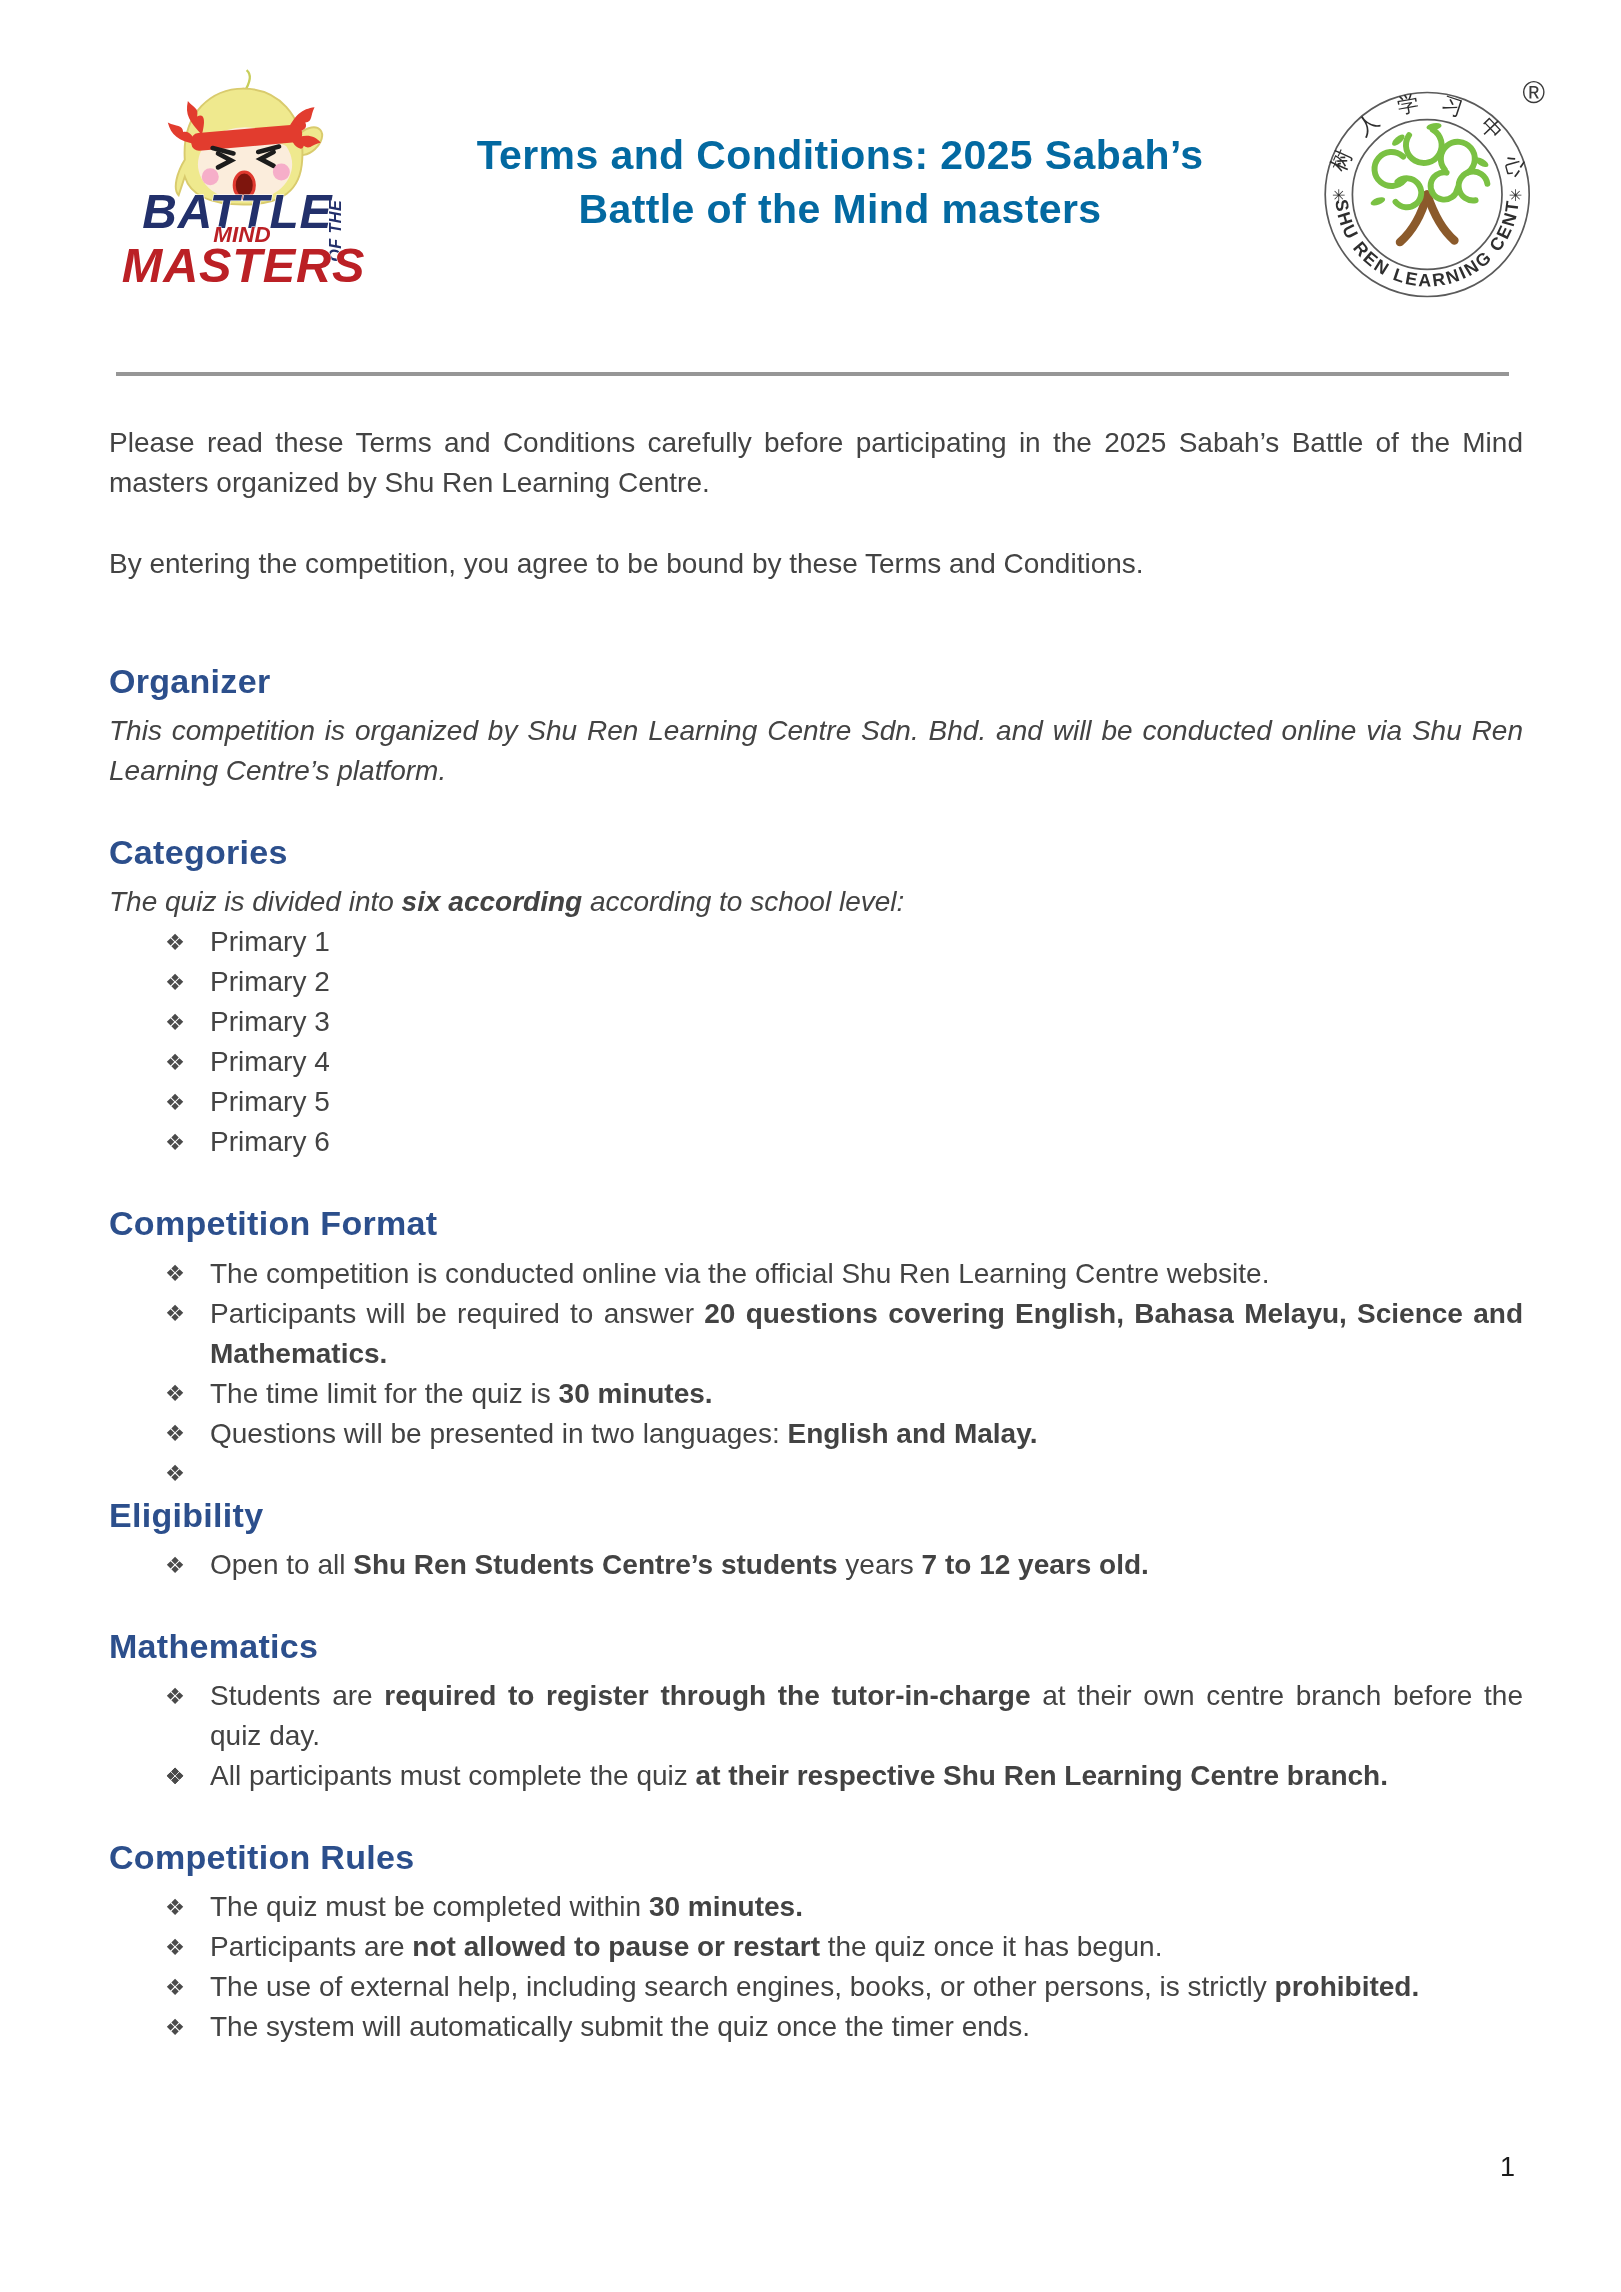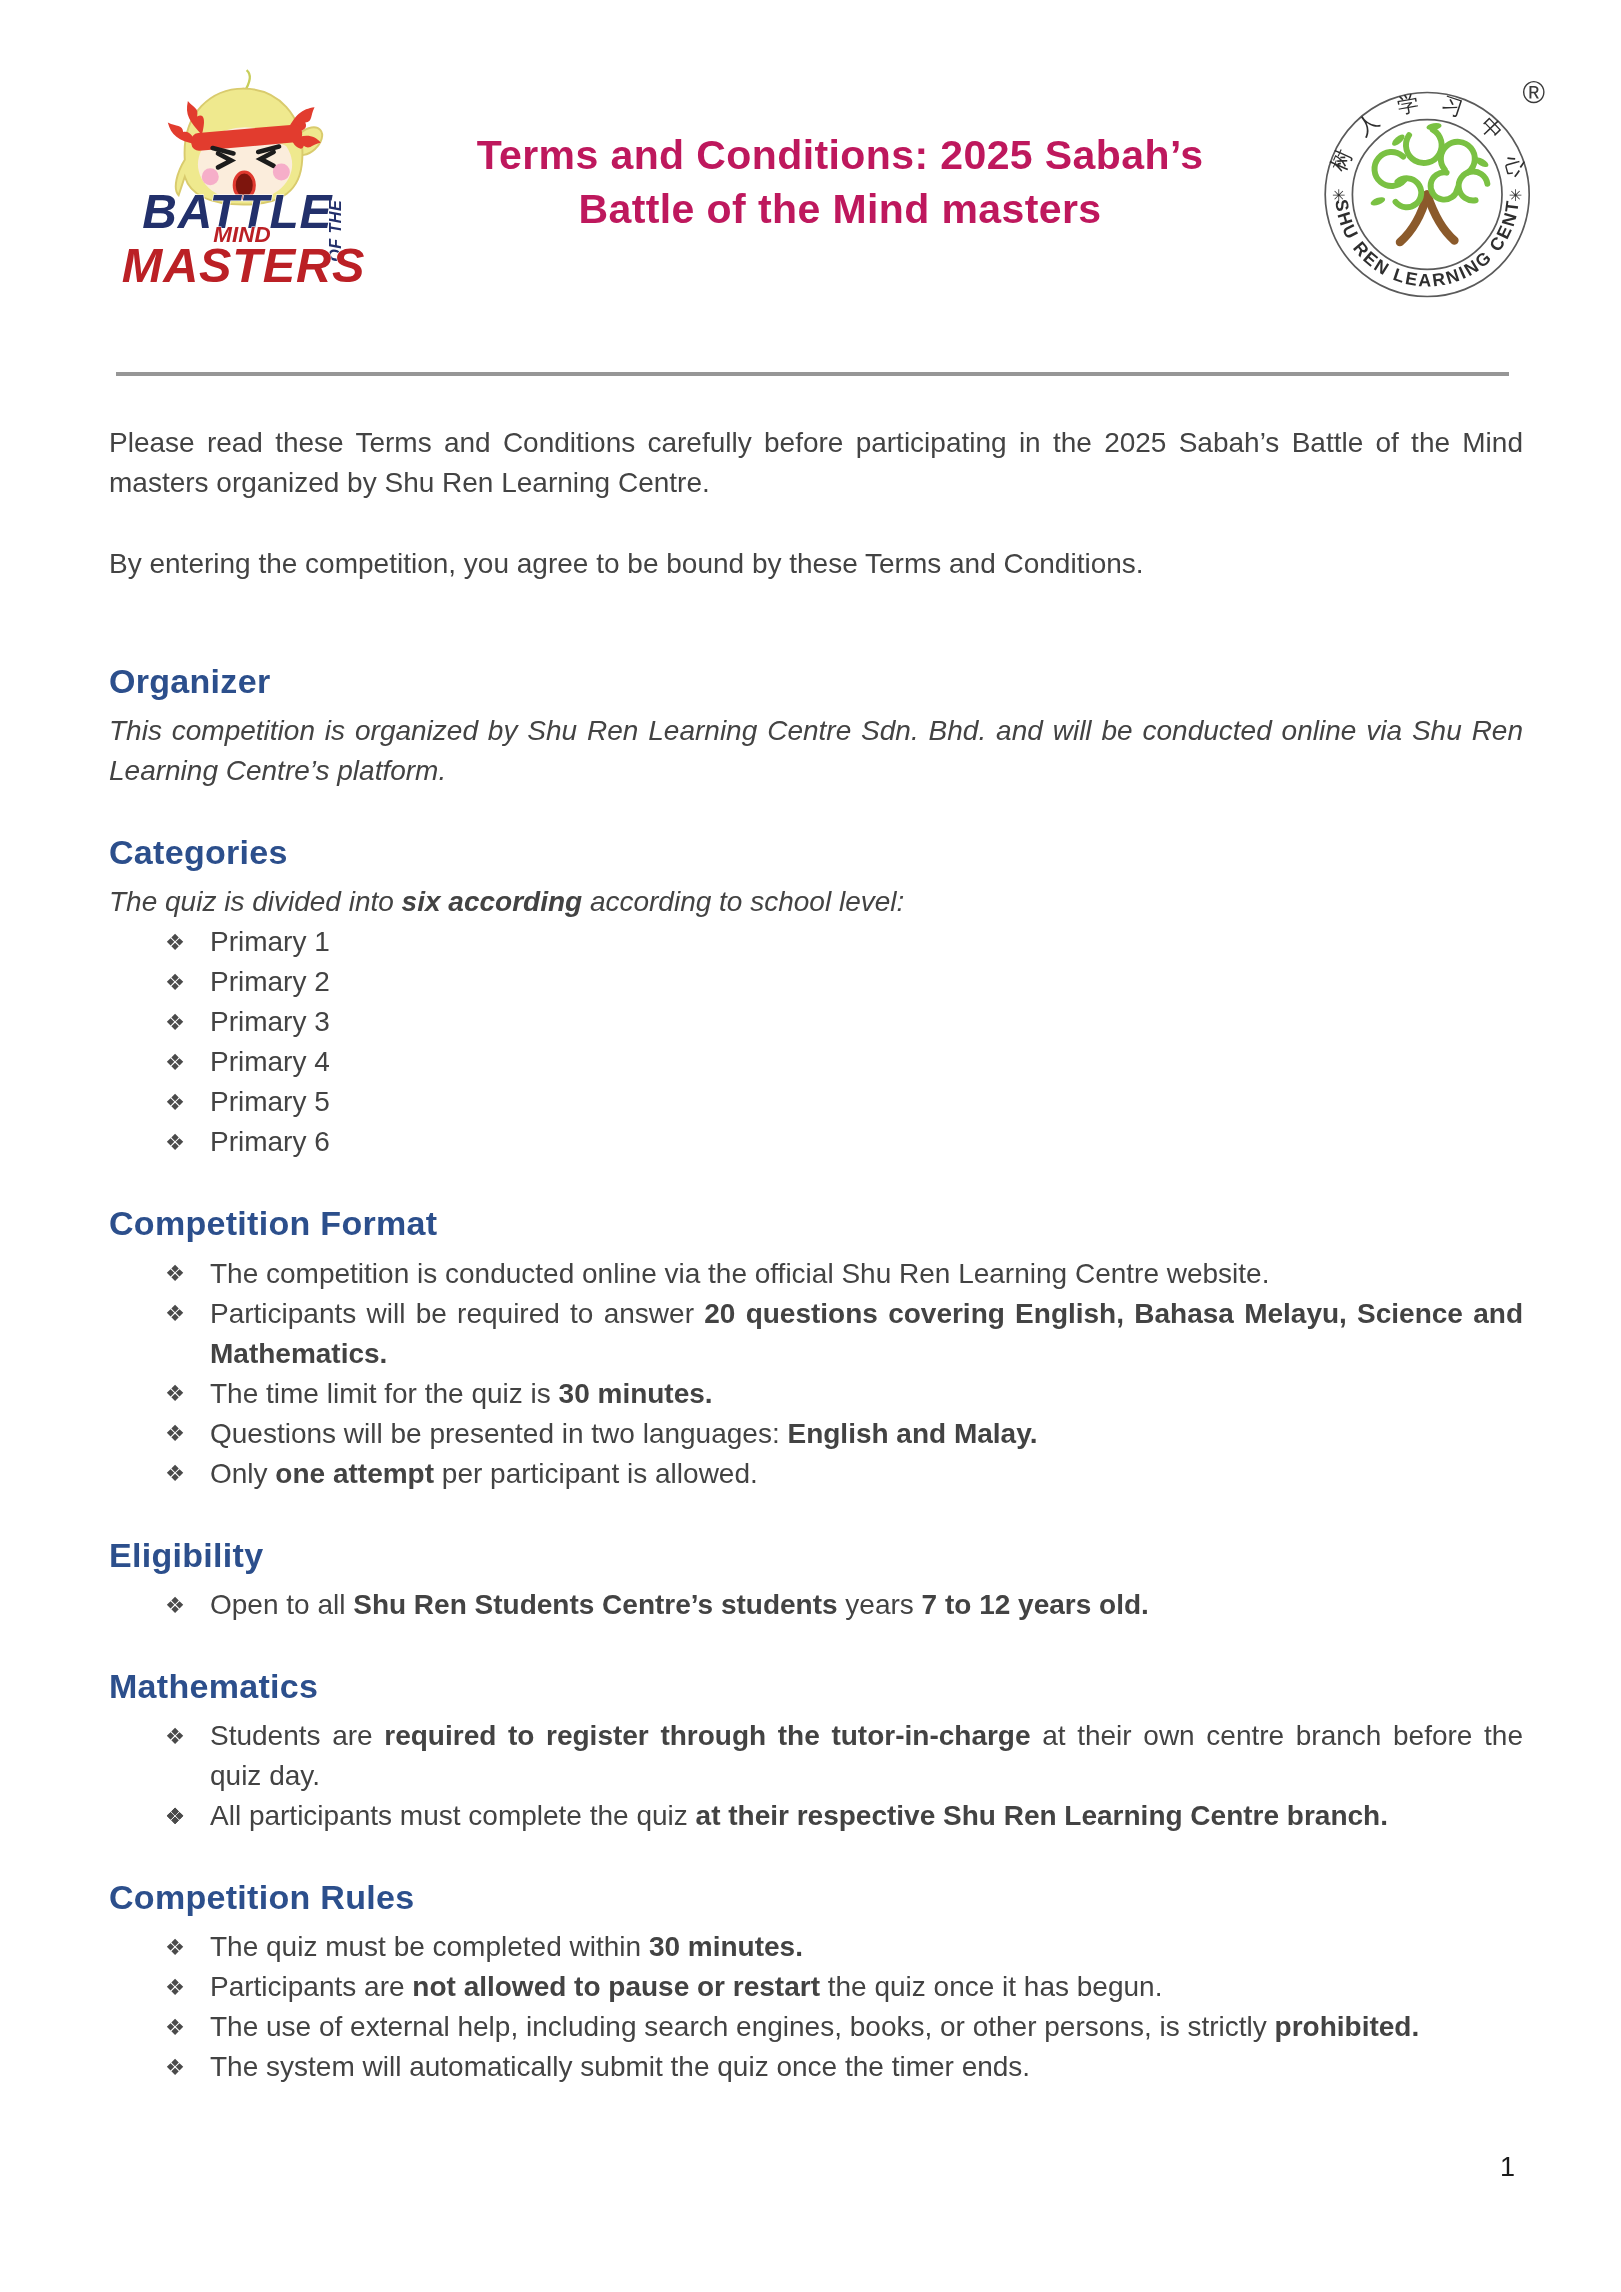--- a/index.html
+++ b/index.html
@@ -6,21 +6,21 @@
   html, body { background:#ffffff; }
   .page {
     position:relative; width:1622px; height:2293px; background:#fff;
     font-family:"Liberation Sans", sans-serif; color:#434343; overflow:hidden;
   }
   
   .doc-header { display:flex; align-items:flex-start; padding:67px 56px 0 109px; }
   .logo-botm { width:269px; height:224px; flex:0 0 auto; }
   .title-wrap { flex:1 1 auto; text-align:center; padding-top:61px; }
   .doc-title {
-    font-size:41px; line-height:54px; font-weight:bold; color:#be185d;
+    font-size:41px; line-height:54px; font-weight:bold; color:#0369a1;
     letter-spacing:0.4px;
   }
   .logo-shuren { width:264px; height:255px; flex:0 0 auto; }
   .divider {
     border:none; border-top:4.5px solid #969696;
     margin:50px 113px 0 116px; height:0;
   }
   
   .doc-main { padding:47px 99px 0 109px; font-size:28px; line-height:40px; }
   .body-text { text-align:justify; margin:0 0 41px 0; }
@@ -169,21 +169,21 @@
             <li><span class="bullet-glyph">❖</span><span><span>Primary 6</span></span></li>
           </ul>
         </section>
         <section class="doc-section">
           <h2>Competition Format</h2>
           <ul class="bullet-list">
             <li><span class="bullet-glyph">❖</span><span><span>The competition is conducted online via the official Shu Ren Learning Centre website.</span></span></li>
             <li><span class="bullet-glyph">❖</span><span><span>Participants will be required to answer </span><b>20 questions covering English, Bahasa Melayu, Science and Mathematics.</b></span></li>
             <li><span class="bullet-glyph">❖</span><span><span>The time limit for the quiz is </span><b>30 minutes.</b></span></li>
             <li><span class="bullet-glyph">❖</span><span><span>Questions will be presented in two languages: </span><b>English and Malay.</b></span></li>
-            <li><span class="bullet-glyph">❖</span><span><span>Only </span><b>one attempt</b><span> per participant is allowed.</span></span></li>
+            <li><span class="bullet-glyph">❖</span></li>
           </ul>
         </section>
         <section class="doc-section">
           <h2>Eligibility</h2>
           <ul class="bullet-list">
             <li><span class="bullet-glyph">❖</span><span><span>Open to all </span><b>Shu Ren Students Centre’s students</b><span> years </span><b>7 to 12 years old.</b></span></li>
           </ul>
         </section>
         <section class="doc-section">
           <h2>Mathematics</h2>

